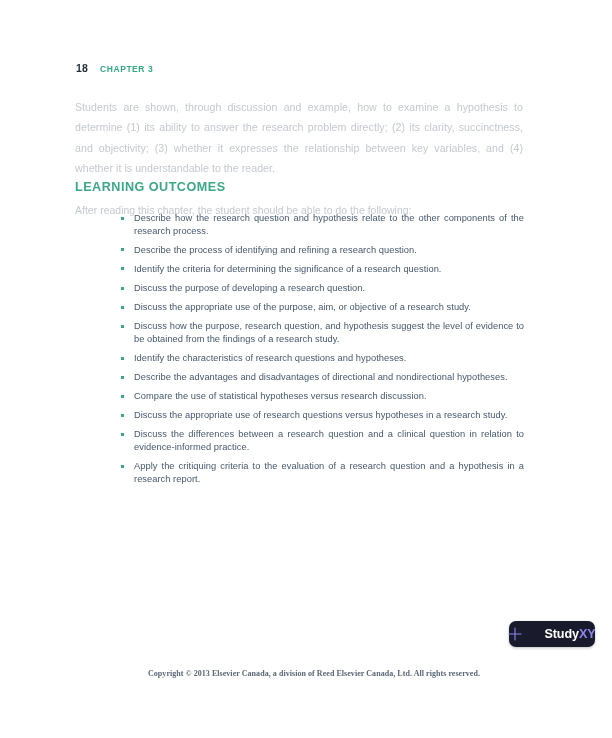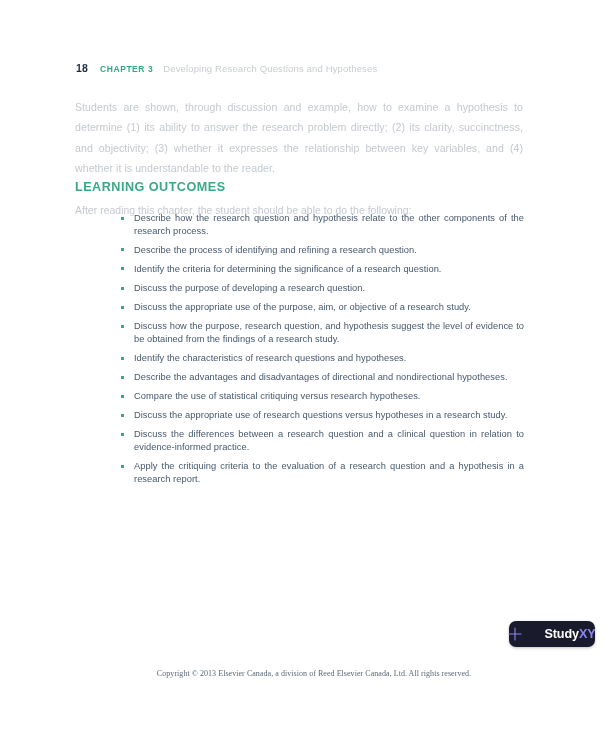--- a/index.html
+++ b/index.html
@@ -153,31 +153,31 @@
   .footer-copyright {
     position: absolute;
     left: 16px;
     right: 0;
     top: 669px;
     text-align: center;
     font-family: "Liberation Serif", serif;
     font-size: 8px;
     color: #5a6775;
     letter-spacing: 0.05px;
+    font-weight: bold;
   }
 </style>
 </head>
 <body>
 
 <div class="page">
 
   <div class="running-head">
     <span class="page-number">18</span>
     <span class="chapter-label">CHAPTER 3</span>
-    <span class="chapter-title">Developing Research Questions and Hypotheses</span>
   </div>
 
   <p class="intro-paragraph">Students are shown, through discussion and example, how to examine a hypothesis to determine (1) its ability to answer the research problem directly; (2) its clarity, succinctness, and objectivity; (3) whether it expresses the relationship between key variables, and (4) whether it is understandable to the reader.</p>
 
   <h2 class="section-heading">LEARNING OUTCOMES</h2>
 
   <p class="section-lead">After reading this chapter, the student should be able to do the following:</p>
 
   <ul class="outcomes-list">
     <li class="outcome-item">
@@ -207,21 +207,21 @@
     <li class="outcome-item">
       <span class="outcome-bullet"></span>
       <span>Identify the characteristics of research questions and hypotheses.</span>
     </li>
     <li class="outcome-item">
       <span class="outcome-bullet"></span>
       <span>Describe the advantages and disadvantages of directional and nondirectional hypotheses.</span>
     </li>
     <li class="outcome-item">
       <span class="outcome-bullet"></span>
-      <span>Compare the use of statistical critiquing versus research hypotheses.</span>
+      <span>Compare the use of statistical hypotheses versus research discussion.</span>
     </li>
     <li class="outcome-item">
       <span class="outcome-bullet"></span>
       <span>Discuss the appropriate use of research questions versus hypotheses in a research study.</span>
     </li>
     <li class="outcome-item">
       <span class="outcome-bullet"></span>
       <span>Discuss the differences between a research question and a clinical question in relation to evidence-informed practice.</span>
     </li>
     <li class="outcome-item">

